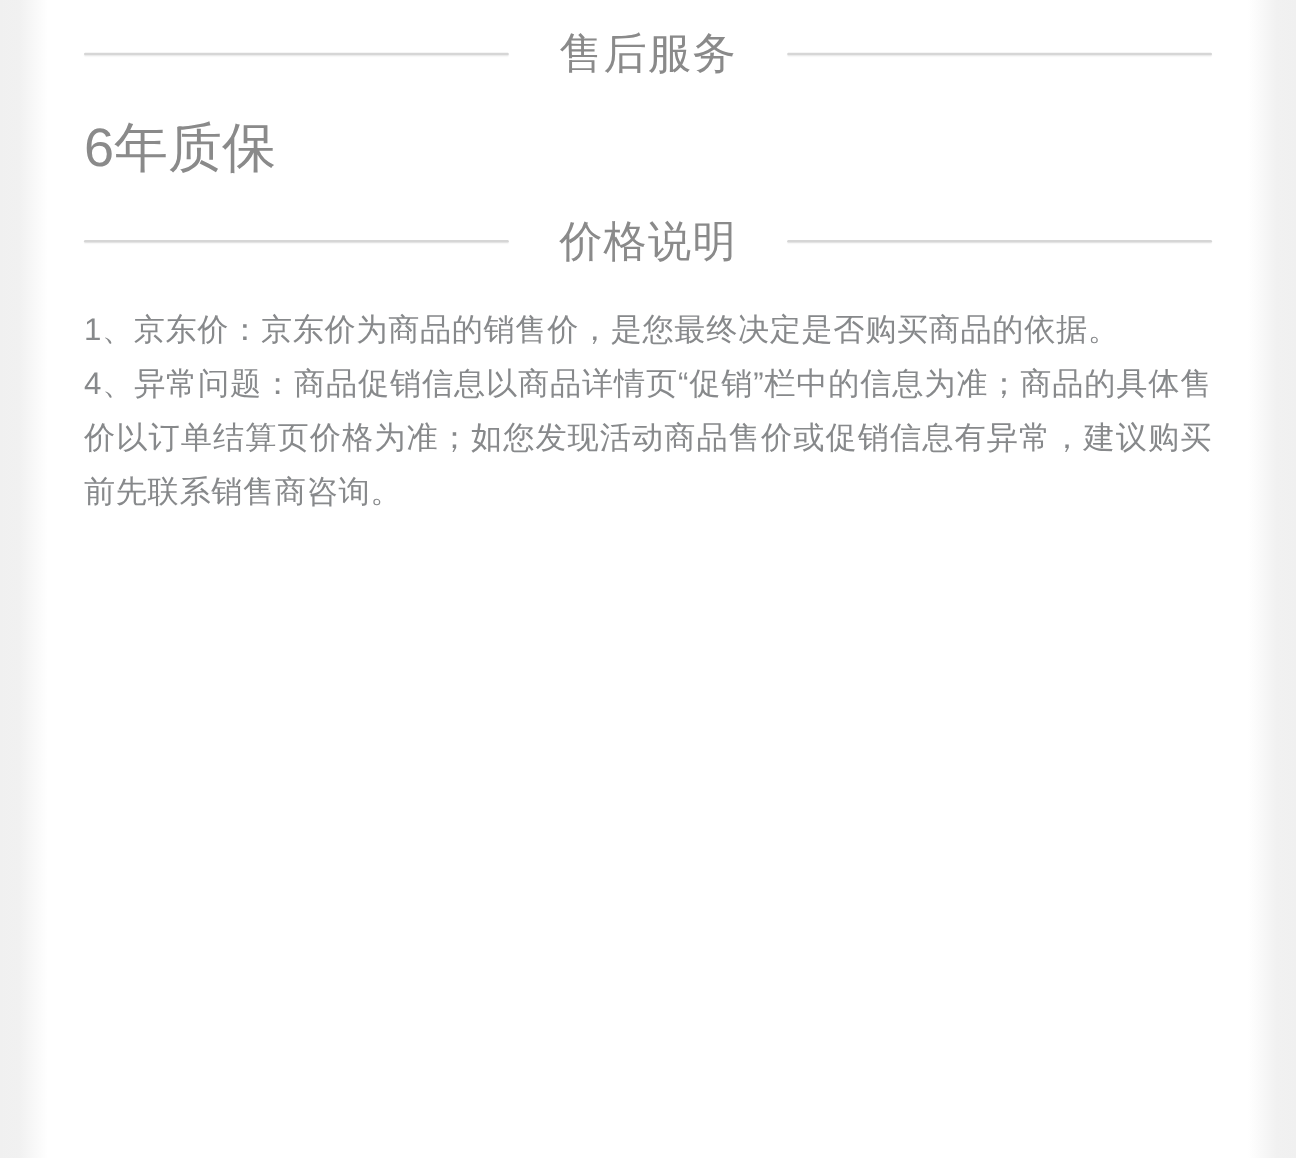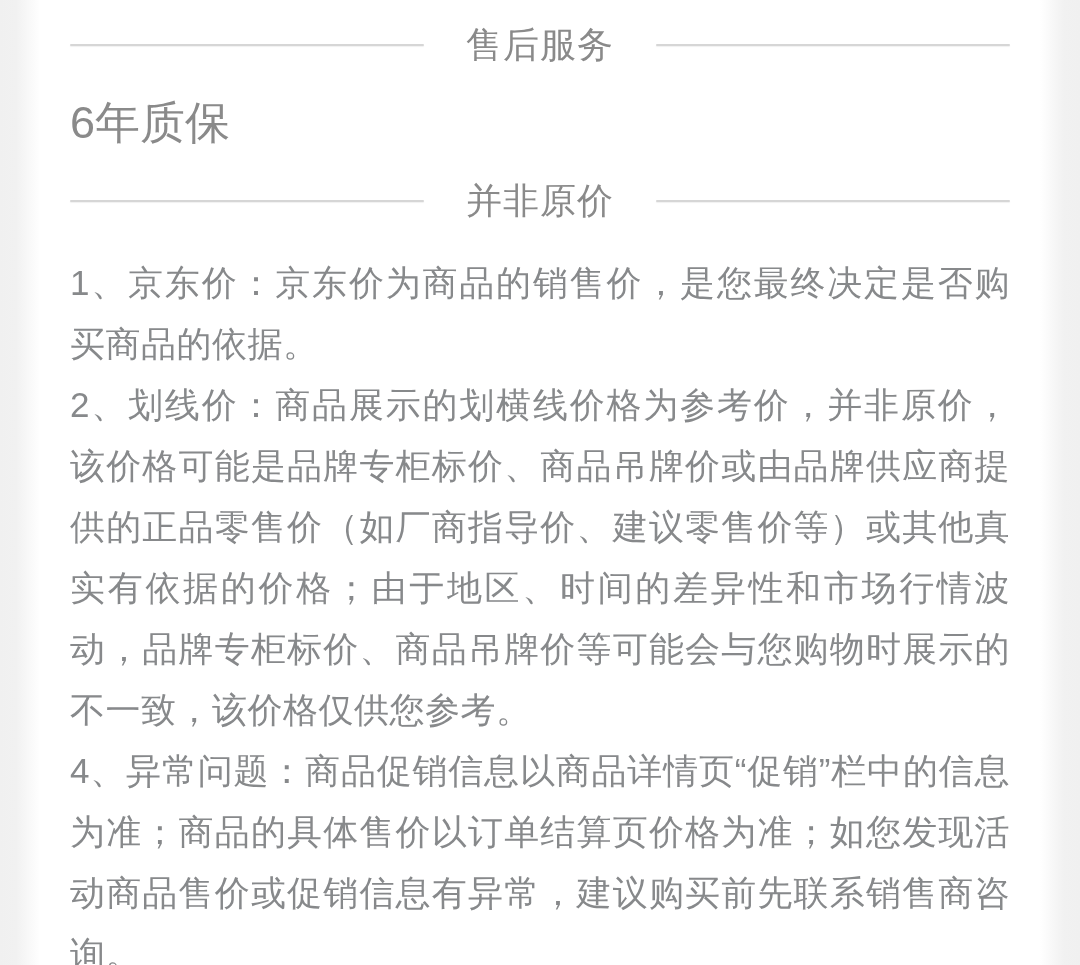--- a/index.html
+++ b/index.html
@@ -63,45 +63,44 @@
 
   .price-header {
     margin-top: 33px;
   }
 
   .notes-body {
     margin: 29px 70px 0 70px;
   }
 
   .note-item {
-    font-size: 35px;
-    line-height: 61px;
+    font-size: 26px;
+    line-height: 45px;
     color: #87898b;
     text-align: justify;
     letter-spacing: 0.5px;
   }
 </style>
 </head>
 <body>
 
 <div class="page">
 
   <div class="section-header">
     <span class="divider-line"></span>
     <h2 class="section-title">售后服务</h2>
     <span class="divider-line"></span>
   </div>
 
   <p class="warranty-text">6年质保</p>
 
   <div class="section-header price-header">
     <span class="divider-line"></span>
-    <h2 class="section-title">并非原价</h2>
+    <h2 class="section-title">价格说明</h2>
     <span class="divider-line"></span>
   </div>
 
   <div class="notes-body">
     <p class="note-item">1、京东价：京东价为商品的销售价，是您最终决定是否购买商品的依据。</p>
-    <p class="note-item">2、划线价：商品展示的划横线价格为参考价，并非原价，该价格可能是品牌专柜标价、商品吊牌价或由品牌供应商提供的正品零售价（如厂商指导价、建议零售价等）或其他真实有依据的价格；由于地区、时间的差异性和市场行情波动，品牌专柜标价、商品吊牌价等可能会与您购物时展示的不一致，该价格仅供您参考。</p>
     <p class="note-item">4、异常问题：商品促销信息以商品详情页“促销”栏中的信息为准；商品的具体售价以订单结算页价格为准；如您发现活动商品售价或促销信息有异常，建议购买前先联系销售商咨询。</p>
   </div>
 
 </div>
 
 </body></html>

